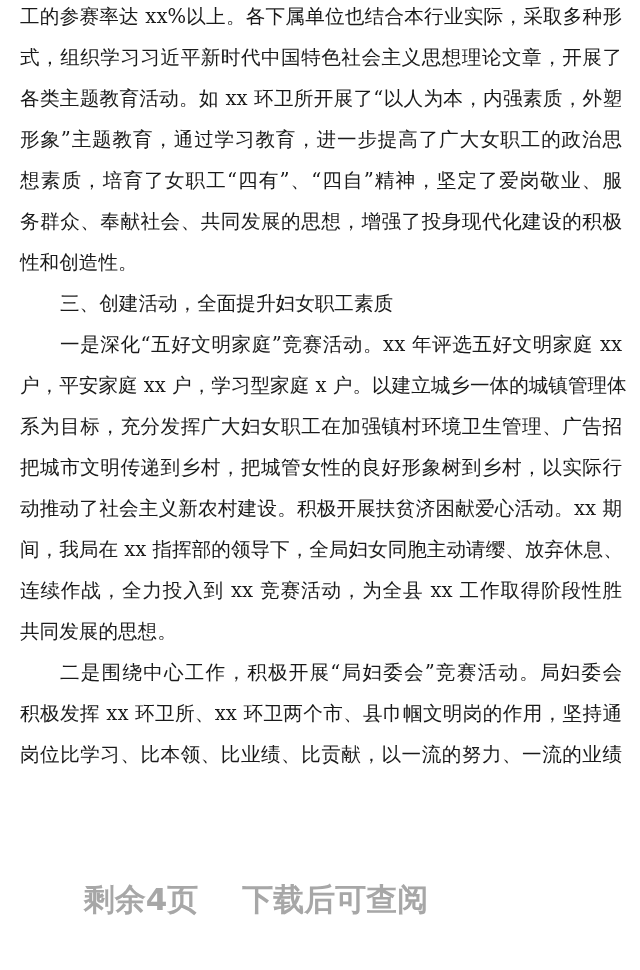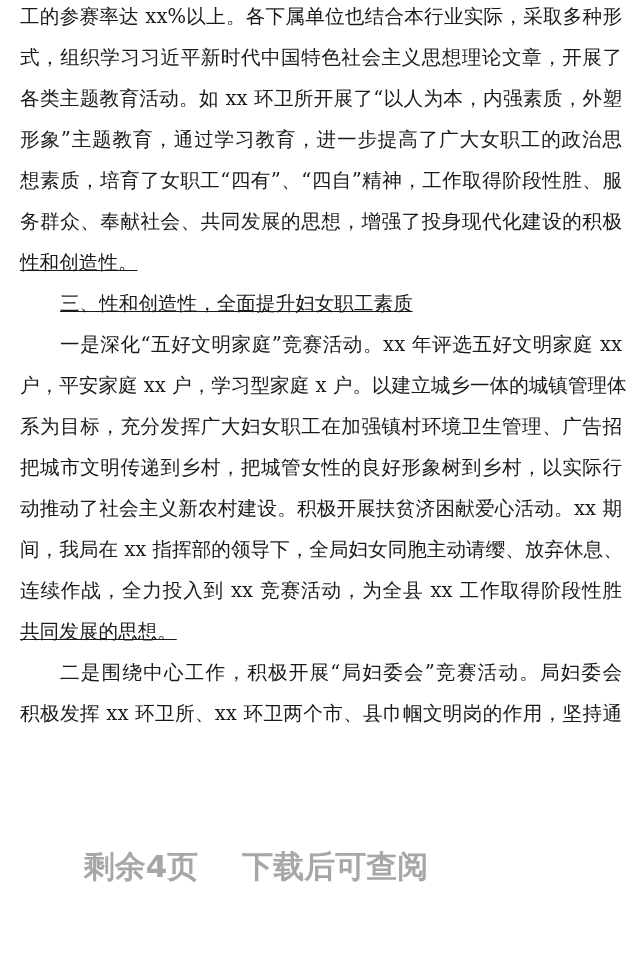--- a/index.html
+++ b/index.html
@@ -25,30 +25,29 @@
     height: 41px;
     line-height: 41px;
     font-size: 19.6px;
     white-space: nowrap;
     text-align: justify;
     text-align-last: justify;
     letter-spacing: 0px;
   }
   .line.last {
     text-align-last: left;
-    text-decoration: underline;
   }
   .line.indent {
     padding-left: 40px;
   }
   .footer {
     position: absolute;
     left: 0;
     width: 512px;
-    top: 844px;
+    top: 877px;
     height: 44px;
     text-align: center;
     font-family: "DejaVu Sans", "Liberation Sans", sans-serif;
     font-weight: bold;
     font-size: 31px;
     line-height: 44px;
     color: #a7a7a7;
   }
   .footer span.gap {
     display: inline-block;
@@ -56,31 +55,32 @@
   }
 </style>
 </head>
 <body>
 
 <div class="page">
   <div class="line">工的参赛率达 xx%以上。各下属单位也结合本行业实际，采取多种形</div>
   <div class="line">式，组织学习习近平新时代中国特色社会主义思想理论文章，开展了</div>
   <div class="line">各类主题教育活动。如 xx 环卫所开展了“以人为本，内强素质，外塑</div>
   <div class="line">形象”主题教育，通过学习教育，进一步提高了广大女职工的政治思</div>
-  <div class="line">想素质，培育了女职工“四有”、“四自”精神，工作取得阶段性胜、服</div>
+  <div class="line">想素质，培育了女职工“四有”、“四自”精神，坚定了爱岗敬业、服</div>
   <div class="line">务群众、奉献社会、共同发展的思想，增强了投身现代化建设的积极</div>
   <div class="line last">性和创造性。</div>
-  <div class="line indent last">三、性和创造性，全面提升妇女职工素质</div>
+  <div class="line indent last">三、创建活动，全面提升妇女职工素质</div>
   <div class="line indent">一是深化“五好文明家庭”竞赛活动。xx 年评选五好文明家庭 xx</div>
   <div class="line">户，平安家庭 xx 户，学习型家庭 x 户。以建立城乡一体的城镇管理体</div>
   <div class="line">系为目标，充分发挥广大妇女职工在加强镇村环境卫生管理、广告招</div>
   <div class="line">把城市文明传递到乡村，把城管女性的良好形象树到乡村，以实际行</div>
   <div class="line">动推动了社会主义新农村建设。积极开展扶贫济困献爱心活动。xx 期</div>
   <div class="line">间，我局在 xx 指挥部的领导下，全局妇女同胞主动请缨、放弃休息、</div>
   <div class="line">连续作战，全力投入到 xx 竞赛活动，为全县 xx 工作取得阶段性胜</div>
   <div class="line last">共同发展的思想。</div>
   <div class="line indent">二是围绕中心工作，积极开展“局妇委会”竞赛活动。局妇委会</div>
   <div class="line">积极发挥 xx 环卫所、xx 环卫两个市、县巾帼文明岗的作用，坚持通</div>
+  <div class="line">岗位比学习、比本领、比业绩、比贡献，以一流的努力、一流的业绩</div>
 </div>
 
 <div class="footer">
   <span>剩余4页</span><span class="gap"></span><span>下载后可查阅</span>
 </div>
 
 </body></html>

